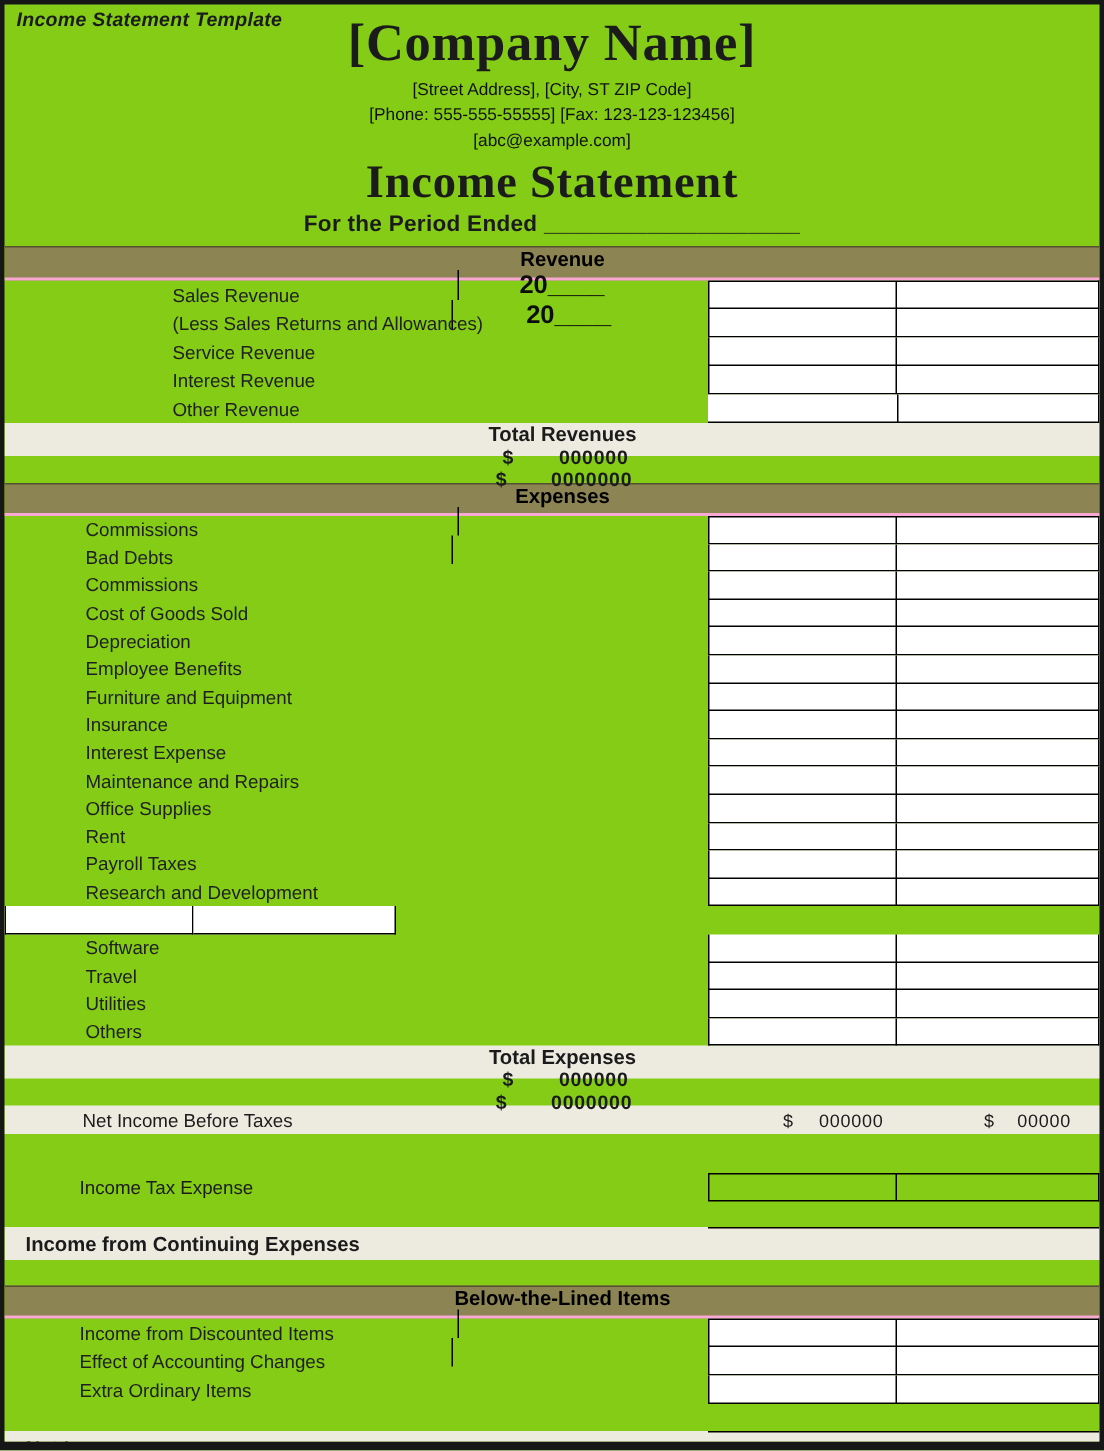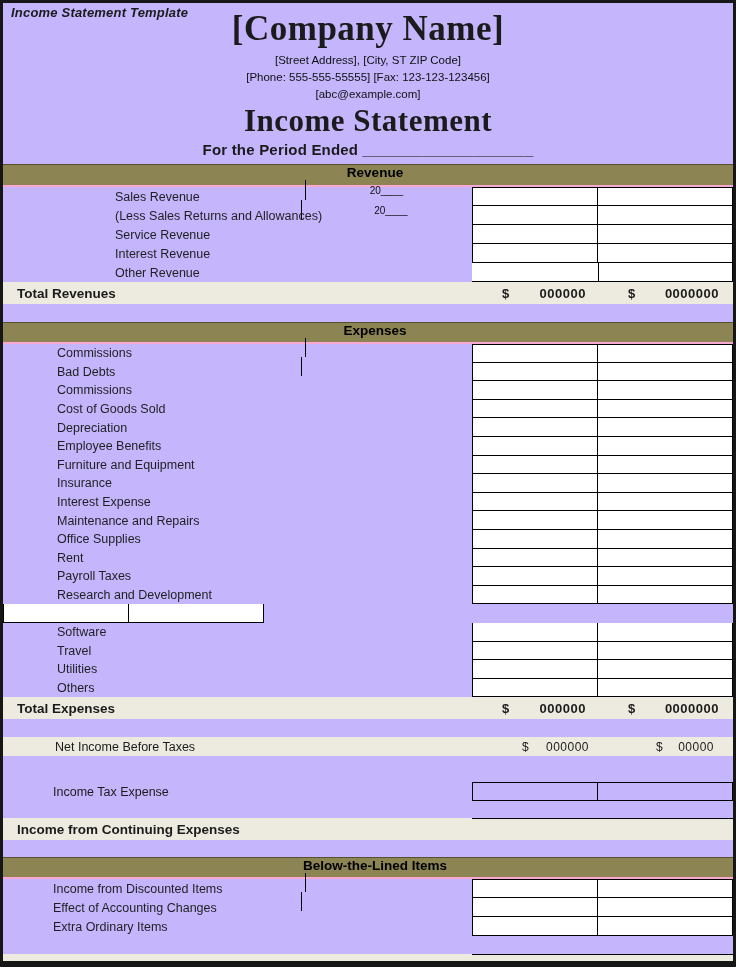--- a/index.html
+++ b/index.html
@@ -1,20 +1,20 @@
 <!DOCTYPE html>
 <html><head>
 <meta charset="utf-8">
 <style>
   html,body { margin:0; padding:0; background:#fff; }
   .page {
     position:relative;
     width:736px; height:967px;
     box-sizing:border-box;
-    background:#c4b5fd;
+    background:#84cc16;
     border:3px solid #161616;
     border-bottom-width:6px;
     overflow:hidden;
     font-family:"Liberation Sans", sans-serif;
     color:#1b1b1b;
   }
   
   .template-title {
     position:absolute; top:2px; left:8px;
     font-size:13px; font-weight:bold; font-style:italic;
@@ -45,25 +45,25 @@
   .olive {
     background:#8C8453; height:23px;
     border-top:1px solid #55502f;
     border-bottom:2px solid #f9a8d4;
     box-sizing:border-box;
     flex-direction:column;
   }
   .olive .lbl { font-size:13.5px; font-weight:bold; padding-left:14px; color:#000; }
   .olive .c1, .olive .c2 { border-left:1.6px solid #000; height:100%; }
   .year { display:flex; align-items:center; justify-content:flex-end;
-          padding-right:28px; font-size:10px; font-weight:normal; color:#0d0d0d; }
+          padding-right:28px; font-size:17px; font-weight:bold; color:#0d0d0d; }
 
   
   .beige { background:#EDEBDF; }
-  .total-row { height:22px; }
+  .total-row { height:22px;flex-direction:column; }
   .total-row .lbl { font-size:13.5px; font-weight:bold; padding-left:14px; }
   .money { display:flex; align-items:center; justify-content:space-between;
            font-size:13px; font-weight:bold; letter-spacing:0.5px; }
   .total-row .c1.money { padding:0 12px 0 30px; }
   .total-row .c2.money { padding:0 14px 0 30px; }
 
   
   .item-row { display:flex; align-items:center; height:19px; }
   .exp .item-row { height:18.6px; }
   .item-row .lbl { font-size:12.5px; color:#1f1f1f; }

